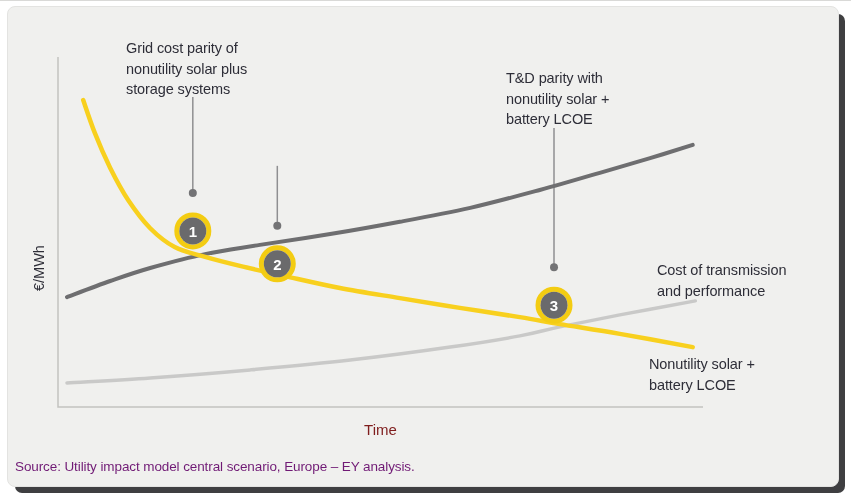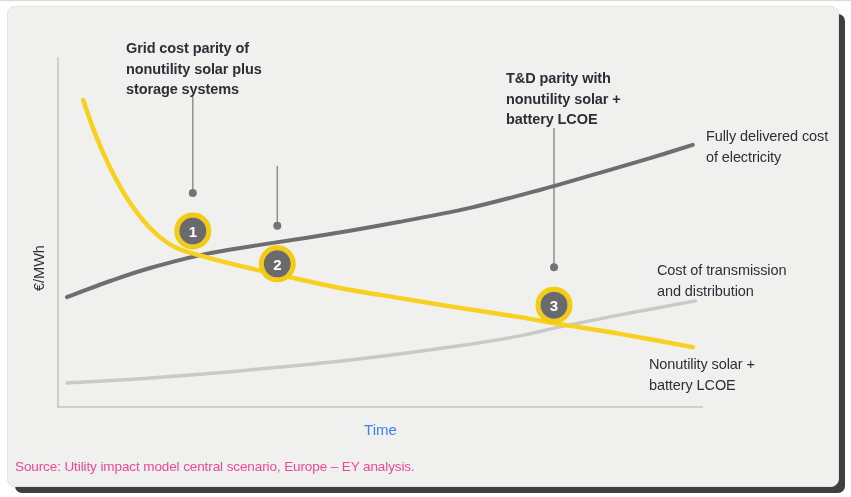--- a/index.html
+++ b/index.html
@@ -7,26 +7,26 @@
     font-family:"Liberation Sans","DejaVu Sans",sans-serif; }
   body::before { content:""; position:absolute; left:0; top:0; width:851px; height:1px;
     background:#d9d9d7; }
   .card { position:absolute; left:7px; top:6px; width:832px; height:481px;
     background:#f0f0ee; border:1px solid #e3e3e1; border-radius:8px;
     box-shadow:7px 7px 0 -1px #3f3f41; }
   .layer { position:absolute; left:0; top:0; width:851px; height:497px; }
   svg { position:absolute; left:0; top:0; }
   .ann { position:absolute; white-space:pre-line; color:#2e2e38; font-size:14.5px;
     line-height:1.42; letter-spacing:-0.1px; }
-  .ann.bold { font-weight:700; }
+  .ann.bold { font-weight:400; }
   .ylabel { position:absolute; left:31px; top:291px; transform:rotate(-90deg);
     transform-origin:0 0; color:#2e2e38; font-size:14.5px; }
   .xlabel { position:absolute; left:58px; top:421px; width:645px; text-align:center;
-    color:#3b82f6; font-size:15px; }
-  .source { position:absolute; left:15px; top:459px; color:#ec4899; font-size:13.5px;
+    color:#7f1d1d; font-size:15px; }
+  .source { position:absolute; left:15px; top:459px; color:#701a75; font-size:13.5px;
     letter-spacing:-0.1px; }
 </style>
 </head>
 <body>
 
 <div class="card"></div>
 
 <div class="layer">
   <svg id="chart" width="851" height="497" viewBox="0 0 851 497">
       <path d="M58,57 L58,407 L703,407" fill="none" stroke="#c2c2c0" stroke-width="1.5"></path>
@@ -53,21 +53,19 @@
   <div class="ylabel">€/MWh</div>
   <div class="xlabel">Time</div>
 
   <div class="ann bold" style="left:126px; top:38px;">Grid cost parity of
 nonutility solar plus
 storage systems</div>
   <div class="ann bold" style="left:506px; top:68px;">T&amp;D parity with
 nonutility solar +
 battery LCOE</div>
 
-  <div class="ann" style="left:706px; top:126px;">Fully delivered cost
-of electricity</div>
   <div class="ann" style="left:657px; top:260px;">Cost of transmission
-and distribution</div>
+and performance</div>
   <div class="ann" style="left:649px; top:354px;">Nonutility solar +
 battery LCOE</div>
 
   <div class="source">Source: Utility impact model central scenario, Europe – EY analysis.</div>
 </div>
 
 </body></html>

